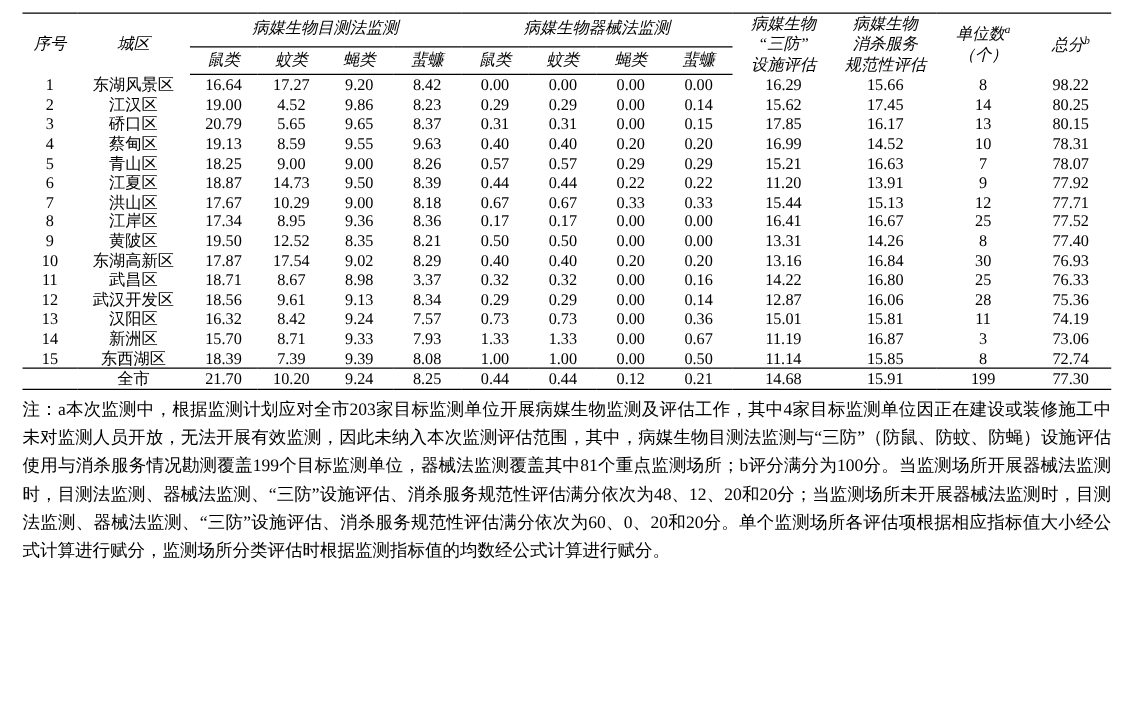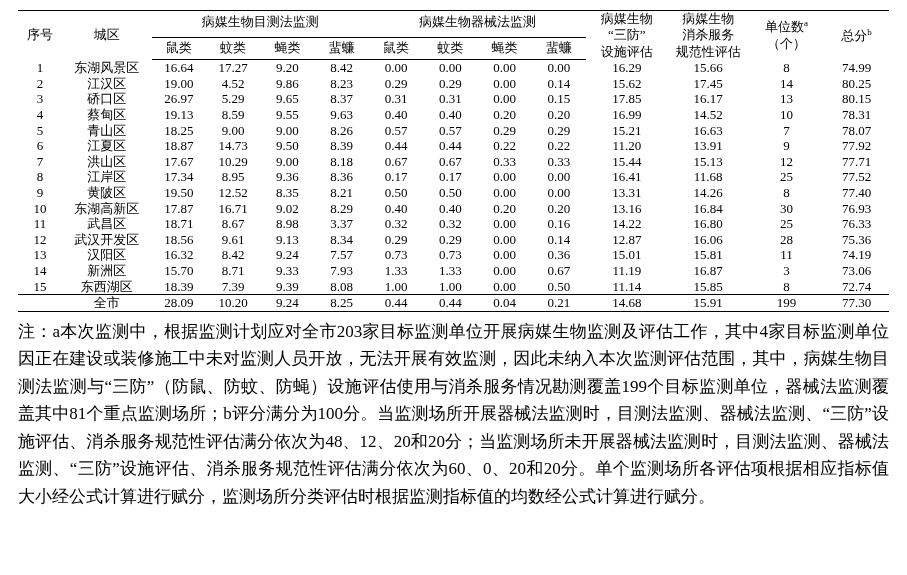--- a/index.html
+++ b/index.html
@@ -34,20 +34,21 @@
     padding: 0;
     font-weight: normal;
   }
   
   table.data thead tr.head-top th {
     border-top: 1.6px solid #000;
   }
   .thead-cell {
     padding: 5px 2px;
     line-height: 1.25;
+    font-style: italic;
   }
   .grp-under {
     border-bottom: 0.9px solid #000;
   }
   .head-bottom th {
     border-bottom: 1.1px solid #000;
     padding-bottom: 5px;
   }
   .head-top th.spanner {
     padding-bottom: 3px;
@@ -69,21 +70,21 @@
   .col-unit { width: 72px; }
   .col-score { width: 62px; }
   td.dist { text-align: center; }
   .sup {
     font-size: 9px;
     vertical-align: super;
   }
   .notes {
     margin: 6px 18px 0 18px;
     width: 871px;
-    font-size: 17px;
+    font-size: 14px;
     line-height: 1.62;
     text-align: justify;
     text-justify: inter-ideograph;
   }
   .notes p {
     margin: 0;
     text-indent: 0;
   }
 </style>
 </head>
@@ -151,43 +152,43 @@
         <td>17.27</td>
         <td>9.20</td>
         <td>8.42</td>
         <td>0.00</td>
         <td>0.00</td>
         <td>0.00</td>
         <td>0.00</td>
         <td>16.29</td>
         <td>15.66</td>
         <td>8</td>
-        <td>74.99</td>
+        <td>98.22</td>
       </tr>
       <tr>
         <td>2</td>
         <td class="dist">江汉区</td>
         <td>19.00</td>
         <td>4.52</td>
         <td>9.86</td>
         <td>8.23</td>
         <td>0.29</td>
         <td>0.29</td>
         <td>0.00</td>
         <td>0.14</td>
         <td>15.62</td>
         <td>17.45</td>
         <td>14</td>
         <td>80.25</td>
       </tr>
       <tr>
         <td>3</td>
         <td class="dist">硚口区</td>
-        <td>26.97</td>
-        <td>5.29</td>
+        <td>20.79</td>
+        <td>5.65</td>
         <td>9.65</td>
         <td>8.37</td>
         <td>0.31</td>
         <td>0.31</td>
         <td>0.00</td>
         <td>0.15</td>
         <td>17.85</td>
         <td>16.17</td>
         <td>13</td>
         <td>80.15</td>
@@ -261,21 +262,21 @@
         <td class="dist">江岸区</td>
         <td>17.34</td>
         <td>8.95</td>
         <td>9.36</td>
         <td>8.36</td>
         <td>0.17</td>
         <td>0.17</td>
         <td>0.00</td>
         <td>0.00</td>
         <td>16.41</td>
-        <td>11.68</td>
+        <td>16.67</td>
         <td>25</td>
         <td>77.52</td>
       </tr>
       <tr>
         <td>9</td>
         <td class="dist">黄陂区</td>
         <td>19.50</td>
         <td>12.52</td>
         <td>8.35</td>
         <td>8.21</td>
@@ -285,21 +286,21 @@
         <td>0.00</td>
         <td>13.31</td>
         <td>14.26</td>
         <td>8</td>
         <td>77.40</td>
       </tr>
       <tr>
         <td>10</td>
         <td class="dist">东湖高新区</td>
         <td>17.87</td>
-        <td>16.71</td>
+        <td>17.54</td>
         <td>9.02</td>
         <td>8.29</td>
         <td>0.40</td>
         <td>0.40</td>
         <td>0.20</td>
         <td>0.20</td>
         <td>13.16</td>
         <td>16.84</td>
         <td>30</td>
         <td>76.93</td>
@@ -380,27 +381,27 @@
         <td>0.00</td>
         <td>0.50</td>
         <td>11.14</td>
         <td>15.85</td>
         <td>8</td>
         <td>72.74</td>
       </tr>
       <tr class="total">
         <td></td>
         <td class="dist">全市</td>
-        <td>28.09</td>
+        <td>21.70</td>
         <td>10.20</td>
         <td>9.24</td>
         <td>8.25</td>
         <td>0.44</td>
         <td>0.44</td>
-        <td>0.04</td>
+        <td>0.12</td>
         <td>0.21</td>
         <td>14.68</td>
         <td>15.91</td>
         <td>199</td>
         <td>77.30</td>
       </tr>
     </tbody>
   </table>
 
   <div class="notes">

